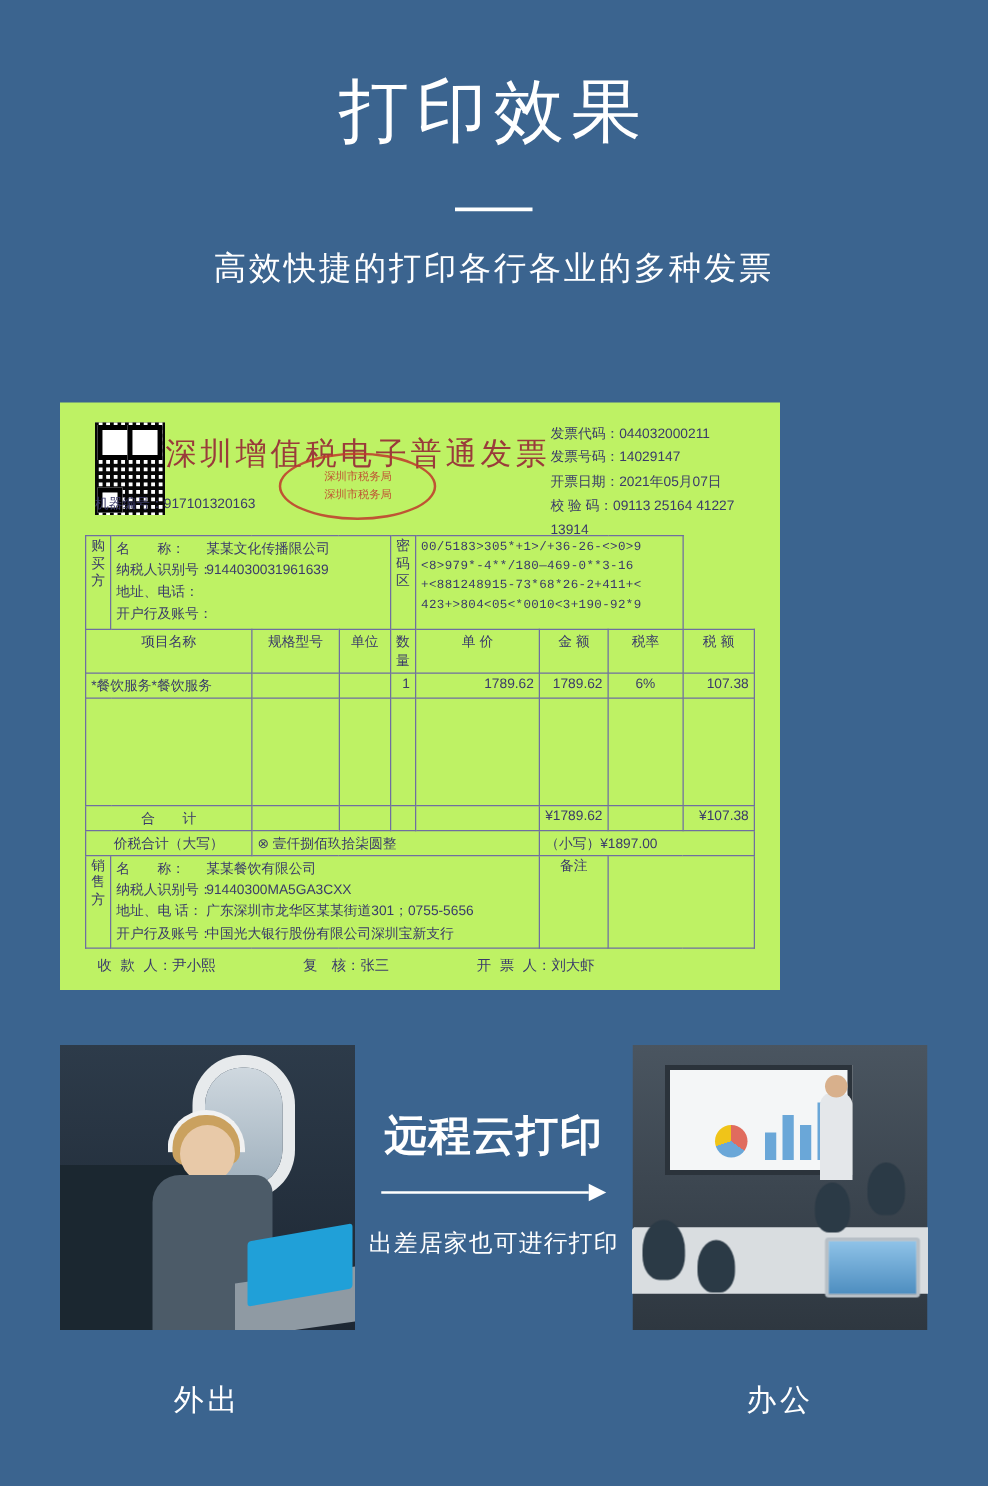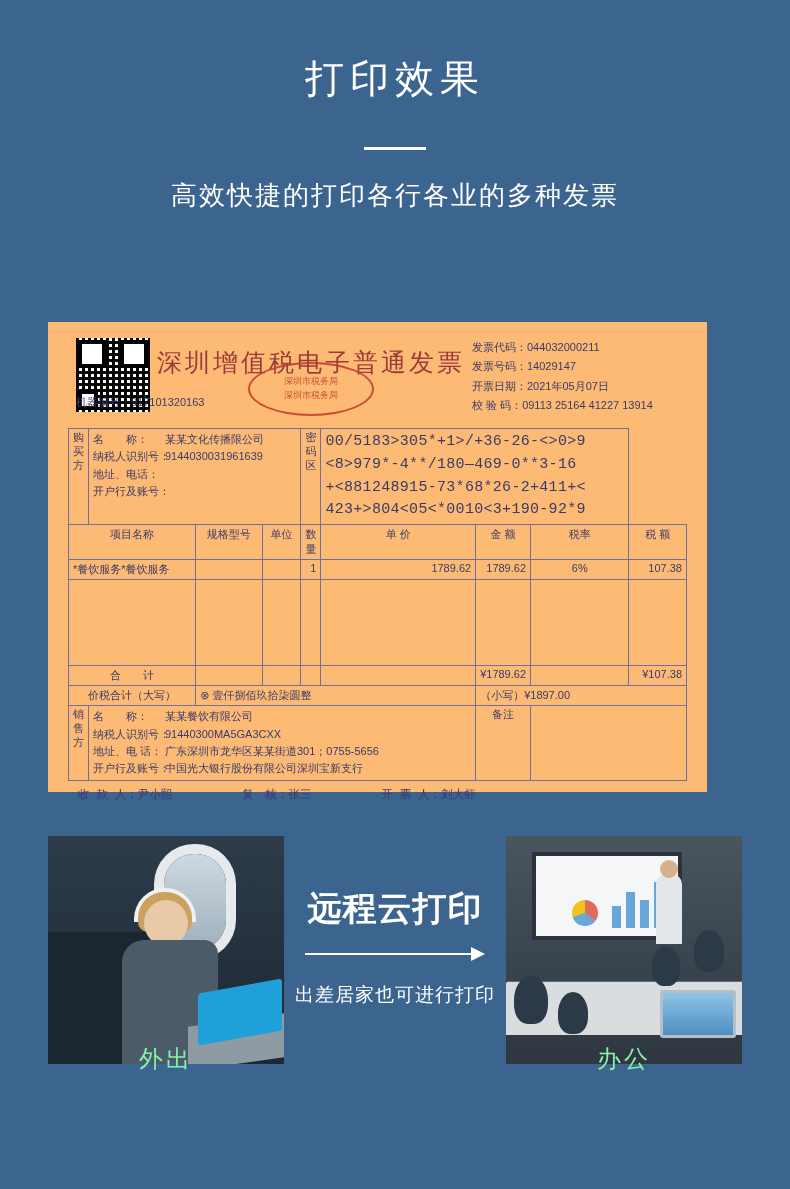--- a/index.html
+++ b/index.html
@@ -10,21 +10,21 @@
     font-family: "Liberation Sans", sans-serif;
     overflow: hidden;
     position: relative;
   }
   .page { width: 790px; height: 1189px; position: relative; }
 
   
   .hero-title {
     text-align: center;
     color: #ffffff;
-    font-size: 39px;
+    font-size: 56px;
     letter-spacing: 6px;
     font-weight: normal;
     padding-top: 58px;
     line-height: 1.1;
   }
   .hero-rule {
     width: 62px;
     height: 3px;
     background: #ffffff;
     margin: 46px auto 0 auto;
@@ -35,23 +35,23 @@
     font-size: 26px;
     letter-spacing: 2px;
     margin-top: 28px;
   }
 
   
   .invoice-card {
     position: absolute;
     left: 48px;
     top: 322px;
-    width: 659px;
+    width: 576px;
     height: 470px;
-    background: #fdba74;
+    background: #bef264;
   }
   .inv-inner {
     position: relative;
     width: 100%;
     height: 100%;
     padding: 14px 20px 10px 20px;
     color: #3a3a6a;
   }
 
   
@@ -139,21 +139,21 @@
   .vlabel {
     width: 20px;
     text-align: center;
     font-size: 11px;
     line-height: 1.25;
     padding: 4px 2px;
   }
   .fieldlist { line-height: 1.58; font-size: 11px; }
   .fieldlist div { white-space: nowrap; }
   .lbl { display: inline-block; width: 72px; letter-spacing: 0; }
-  .codearea { font-family: "Liberation Mono", monospace; font-size: 15px; line-height: 1.52; letter-spacing: 0.3px; }
+  .codearea { font-family: "Liberation Mono", monospace; font-size: 10px; line-height: 1.52; letter-spacing: 0.3px; }
 
   .th { text-align: center; font-weight: normal; }
   .goods-row td { height: 16px; }
   .blank-block td { height: 86px; }
   .r { text-align: right; }
   .c { text-align: center; }
   .total-row td { height: 18px; }
 
   .footer-sign {
     display: flex;
@@ -291,24 +291,24 @@
   .cloud-sub {
     margin-top: 22px;
     color: #ffffff;
     font-size: 19px;
     letter-spacing: 1px;
     white-space: nowrap;
   }
 
   .caption {
     position: absolute;
-    color: #86efac;
+    color: #ffffff;
     font-size: 24px;
     letter-spacing: 3px;
-    top: 1043px;
+    top: 1104px;
   }
   .caption.left { left: 48px; width: 236px; text-align: center; }
   .caption.right { left: 506px; width: 236px; text-align: center; }
 </style>
 </head>
 <body>
 
 <div class="page">
 
   <div class="hero-title">打印效果</div>

